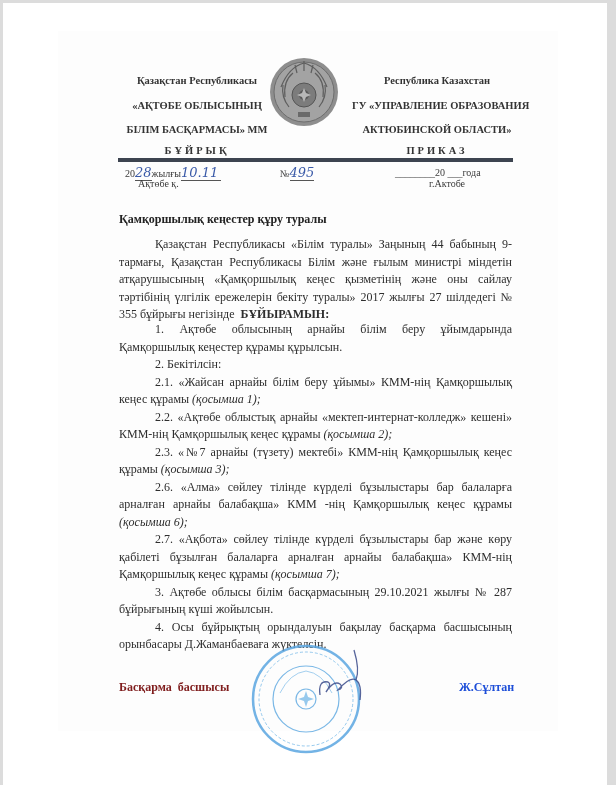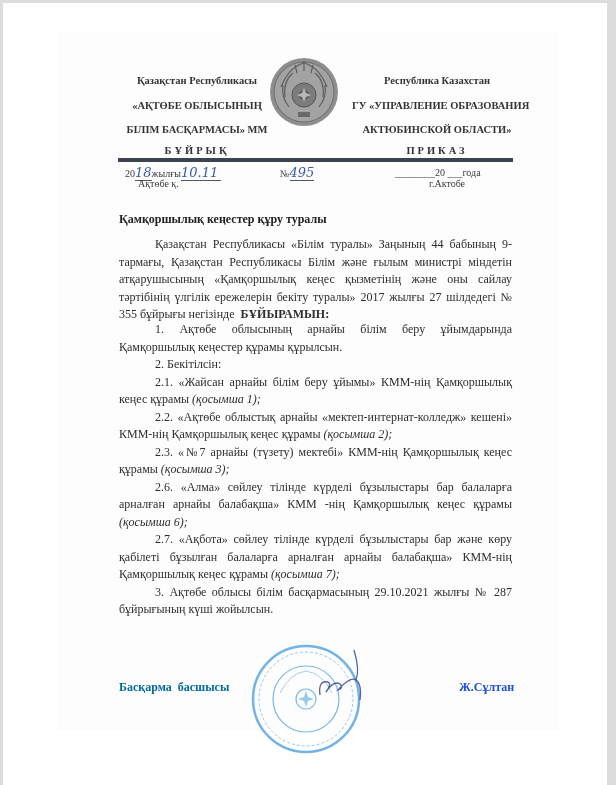--- a/index.html
+++ b/index.html
@@ -25,21 +25,21 @@
   .emblem { position: absolute; left: 269px; top: 57px; width: 70px; height: 70px; }
   .hr-rule { position: absolute; left: 118px; top: 158px; width: 395px; height: 4px; background: #3d4450; }
   .small { position: absolute; font-size: 10px; color: #3a3a3a; white-space: nowrap; }
   .hand { font-family: "DejaVu Serif", serif; font-style: italic; color: #3a5aa8; font-size: 13px; }
   .uline { border-bottom: 1px solid #555; display: inline-block; }
   .title { position: absolute; left: 119px; top: 212px; font-weight: bold; font-size: 12px; color: #222; }
   .body { position: absolute; left: 119px; width: 393px; font-size: 12px; line-height: 17.5px; color: #2e2e2e; text-align: justify; }
   .body p { margin: 0; text-indent: 36px; text-align: justify; }
   .it { font-style: italic; }
   .b { font-weight: bold; }
-  .sign-left { position: absolute; left: 119px; top: 680px; font-weight: bold; font-size: 12px; color: #0369a1; }
+  .sign-left { position: absolute; left: 119px; top: 680px; font-weight: bold; font-size: 12px; color: #7f1d1d; }
   .sign-right { position: absolute; left: 459px; top: 680px; font-weight: bold; font-size: 12px; color: #1d4ed8; }
   .stamp { position: absolute; left: 250px; top: 643px; width: 112px; height: 112px; }
   .signature { position: absolute; left: 310px; top: 640px; width: 60px; height: 70px; }
 </style>
 </head>
 <body>
 
 <div class="page"></div>
 <div class="scan"></div>
 
@@ -66,21 +66,21 @@
 </svg>
 
 <div class="hdr right-col" style="top:75px;">Республика Казахстан</div>
 <div class="hdr right-col" style="top:100px;text-align:center;">ГУ «УПРАВЛЕНИЕ ОБРАЗОВАНИЯ</div>
 <div class="hdr right-col" style="top:124px;">АКТЮБИНСКОЙ ОБЛАСТИ»</div>
 <div class="hdr right-col spaced" style="top:145px;">ПРИКАЗ</div>
 
 <div class="hr-rule"></div>
 
 <div class="small" style="left:125px; top:165px;">
-  <span>20</span><span class="hand uline">18</span><span>жылғы</span><span class="hand uline" style="min-width:40px;">10.11</span>
+  <span>20</span><span class="hand uline">28</span><span>жылғы</span><span class="hand uline" style="min-width:40px;">10.11</span>
 </div>
 <div class="small" style="left:138px; top:178px;">Ақтөбе қ.</div>
 <div class="small" style="left:280px; top:165px;">
   <span>№</span><span class="hand uline">495</span>
 </div>
 <div class="small" style="left:395px; top:167px;">________20 ___года</div>
 <div class="small" style="left:429px; top:178px;">г.Актобе</div>
 
 <div class="title">Қамқоршылық кеңестер құру туралы</div>
 
@@ -90,20 +90,21 @@
 
 <div class="body" style="top:321px;">
   <p><span>1. Ақтөбе облысының арнайы білім беру ұйымдарында Қамқоршылық кеңестер құрамы құрылсын.</span></p>
   <p><span>2. Бекітілсін:</span></p>
   <p><span>2.1. «Жайсан арнайы білім беру ұйымы» КММ-нің Қамқоршылық кеңес құрамы</span> <span class="it">(қосымша 1);</span></p>
   <p><span>2.2. «Ақтөбе облыстық арнайы «мектеп-интернат-колледж» кешені» КММ-нің Қамқоршылық кеңес құрамы</span> <span class="it">(қосымша 2);</span></p>
   <p><span>2.3. «№7 арнайы (түзету) мектебі» КММ-нің Қамқоршылық кеңес құрамы</span> <span class="it">(қосымша 3);</span></p>
   <p><span>2.6. «Алма» сөйлеу тілінде күрделі бұзылыстары бар балаларға арналған арнайы балабақша» КММ -нің Қамқоршылық кеңес құрамы</span> <span class="it">(қосымша 6);</span></p>
   <p><span>2.7. «Ақбота» сөйлеу тілінде күрделі бұзылыстары бар және көру қабілеті бұзылған балаларға арналған арнайы балабақша» КММ-нің Қамқоршылық кеңес құрамы</span> <span class="it">(қосымша 7);</span></p>
   <p><span>3. Ақтөбе облысы білім басқармасының 29.10.2021 жылғы № 287 бұйрығының күші жойылсын.</span></p>
+  <p><span>4. Осы бұйрықтың орындалуын бақылау басқарма басшысының орынбасары Д.Жаманбаеваға жүктелсін.</span></p>
 </div>
 
 <svg class="stamp" viewBox="0 0 112 112">
   <circle cx="56" cy="56" r="53" fill="none" stroke="#5aa6e0" stroke-width="2.5" opacity="0.85"></circle>
   <circle cx="56" cy="56" r="47" fill="none" stroke="#7cbbe8" stroke-width="1" stroke-dasharray="3 2" opacity="0.8"></circle>
   <circle cx="56" cy="56" r="33" fill="none" stroke="#5aa6e0" stroke-width="1.2" opacity="0.8"></circle>
   <circle cx="56" cy="56" r="10" fill="none" stroke="#5aa6e0" stroke-width="1.2" opacity="0.8"></circle>
   <path d="M56 48 L58 54 L64 56 L58 58 L56 64 L54 58 L48 56 L54 54 Z" fill="#7cbbe8" opacity="0.8"></path>
   <path d="M30 50 Q40 30 56 28 Q72 30 82 50" fill="none" stroke="#7cbbe8" stroke-width="1" opacity="0.7"></path>
 </svg>

